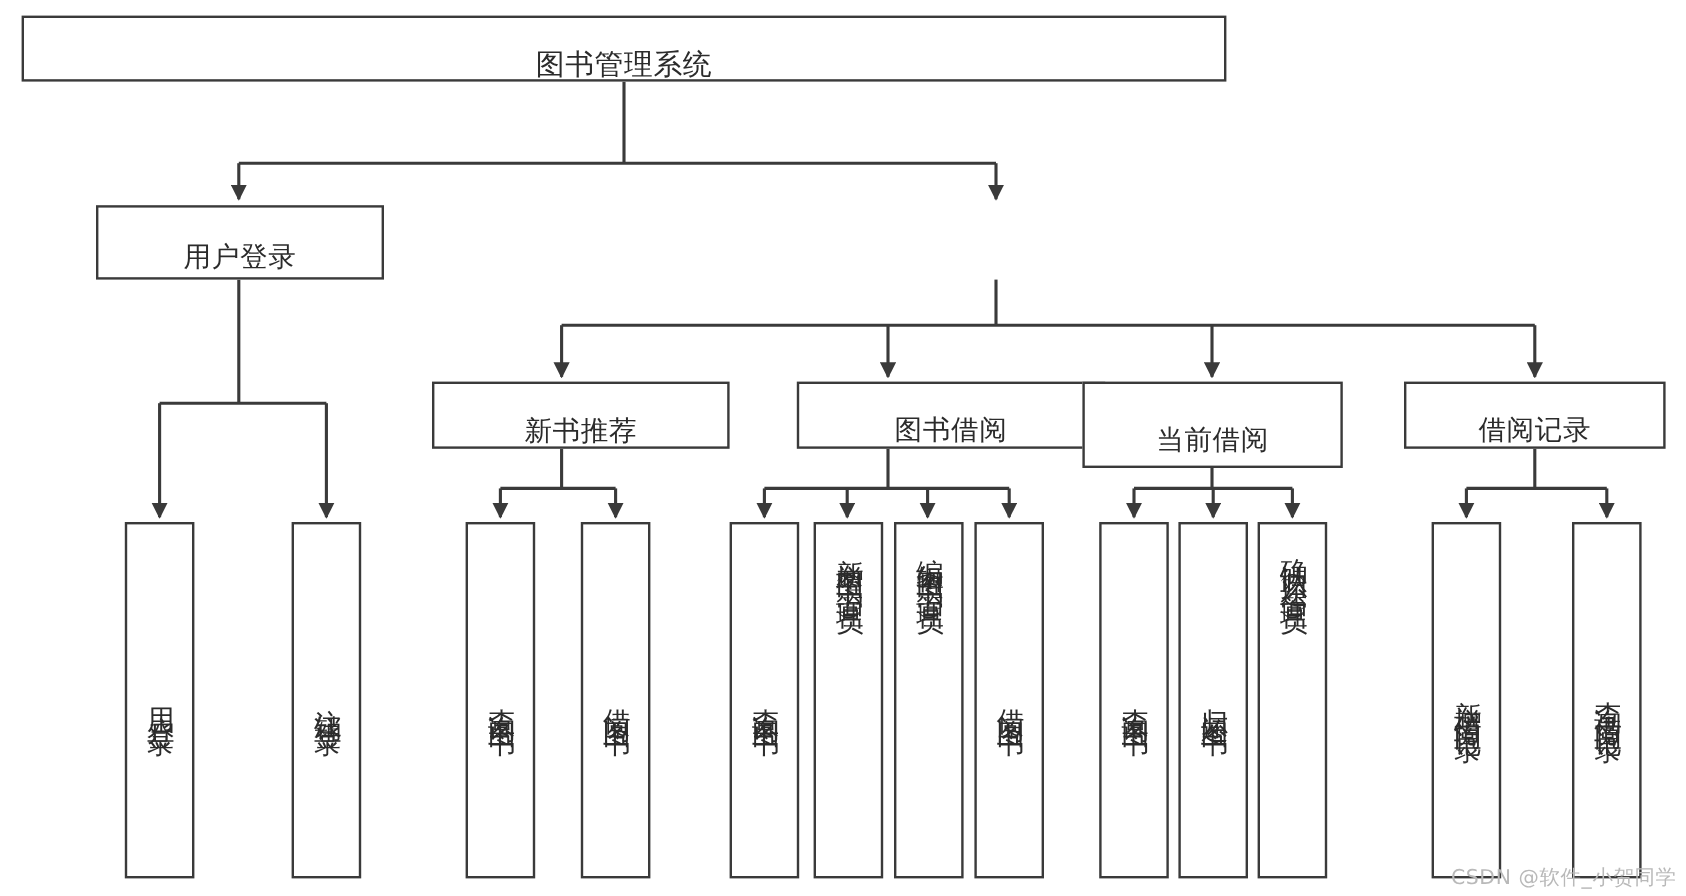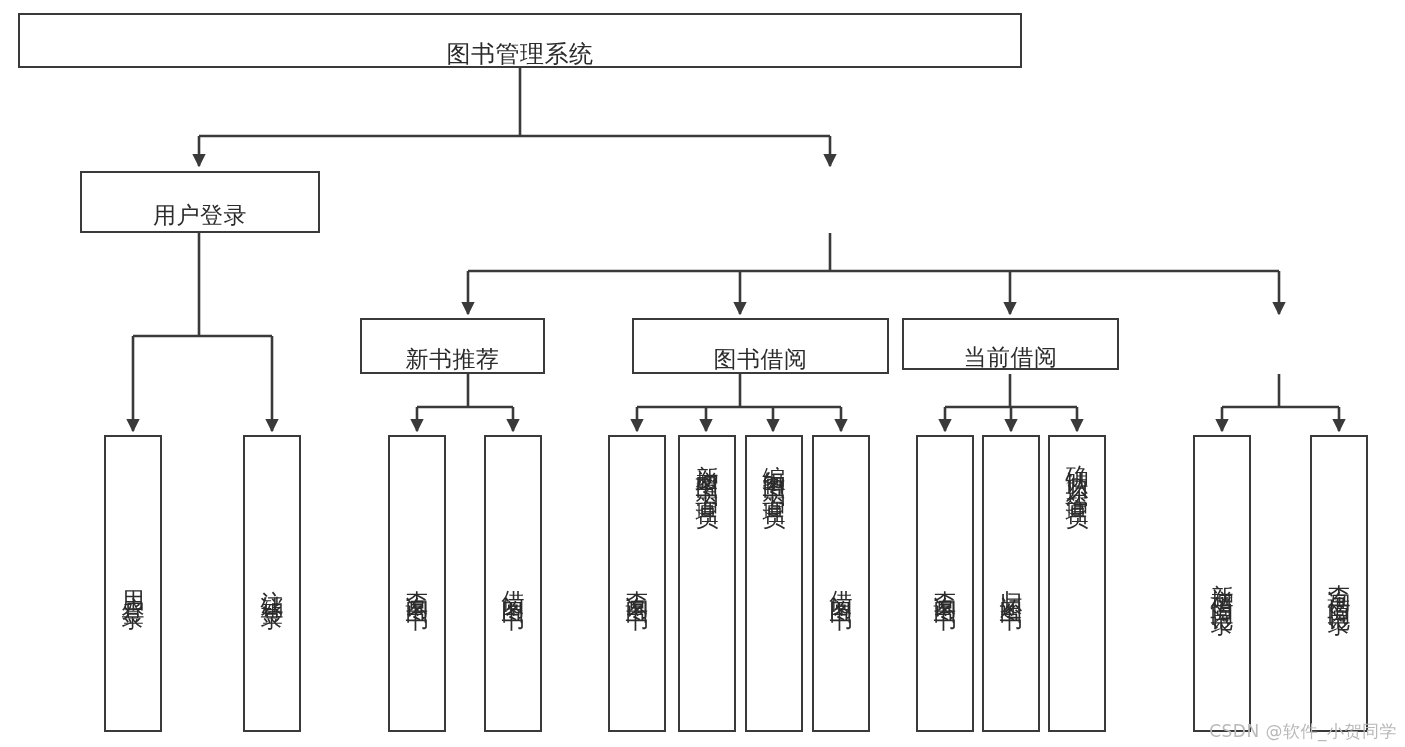--- a/index.html
+++ b/index.html
@@ -136,28 +136,31 @@
   </svg>
 
   <div class="node horiz root" style="left:18px; top:13px; width:1004px; height:55px;">
     <span class="node-label">图书管理系统</span>
   </div>
 
   <div class="node horiz" style="left:80px; top:171px; width:240px; height:62px;">
     <span class="node-label">用户登录</span>
   </div>
 
-  <div class="node horiz" style="left:360px; top:318px; width:185px; height:56px;font-family:Liberation Serif, serif;">
+  <div class="node horiz" style="left:360px; top:318px; width:248px; height:56px;font-family:Liberation Serif, serif;">
     <span class="node-label">新书推荐</span>
   </div>
-  <div class="node horiz" style="left:632px; top:318px; width:257px; height:56px;">
+  <div class="node horiz" style="left:664px; top:318px; width:257px; height:56px;">
     <span class="node-label">图书借阅</span>
   </div>
-  <div class="node horiz" style="left:902px; top:318px; width:217px; height:52px;">
+  <div class="node horiz" style="left:902px; top:318px; width:217px; height:72px;">
     <span class="node-label">当前借阅</span>
+  </div>
+  <div class="node horiz" style="left:1170px; top:318px; width:218px; height:56px;">
+    <span class="node-label">借阅记录</span>
   </div>
 
   <div class="node vert centered" style="left:104px; top:435px; width:58px; height:297px;">
     <span class="node-label">用户登录</span>
   </div>
   <div class="node vert centered" style="left:243px; top:435px; width:58px; height:297px;">
     <span class="node-label">注销登录</span>
   </div>
 
   <div class="node vert centered" style="left:388px; top:435px; width:58px; height:297px;">

